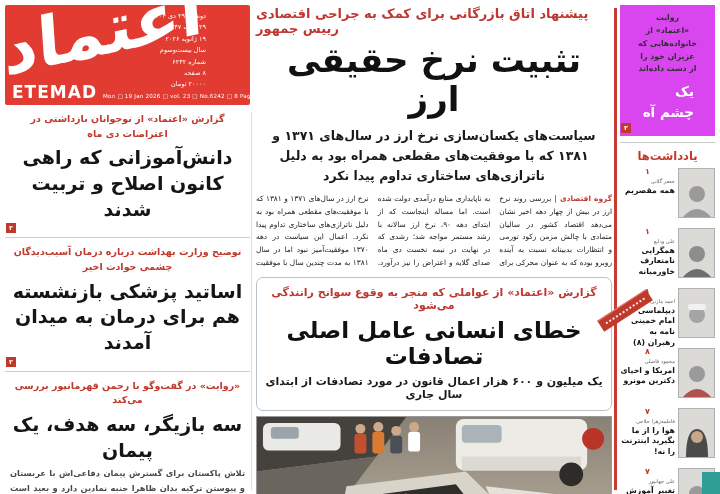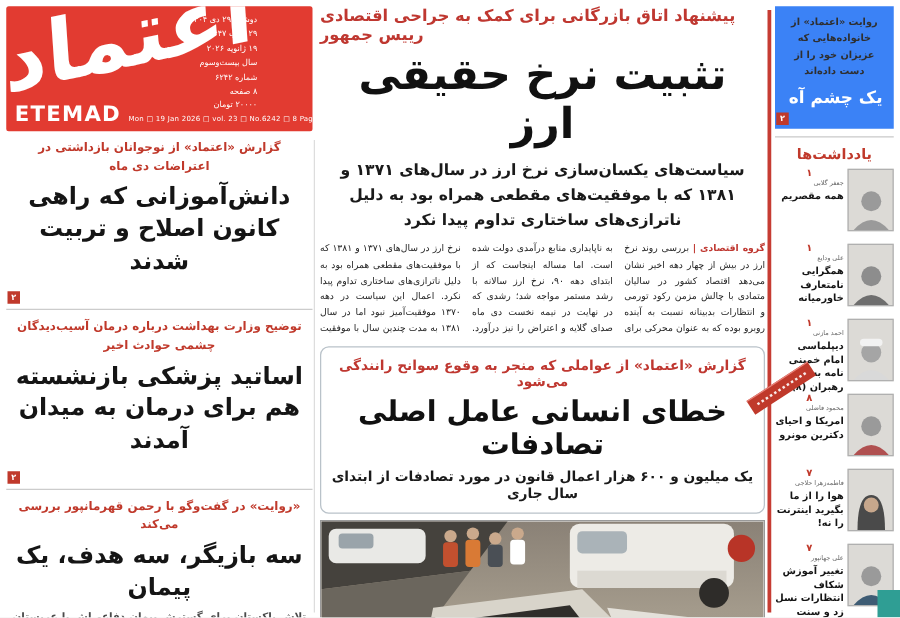--- a/index.html
+++ b/index.html
@@ -16,21 +16,21 @@
   
   .masthead { position:relative; height:100px; background:#e23b31; color:#fff; overflow:hidden; border-radius:2px; }
   .logo-fa { position:absolute; left:-4px; top:-14px; font-size:68px; font-weight:bold;
              transform:rotate(-12deg) skewX(-8deg); letter-spacing:-3px; }
   .m-dates { position:absolute; right:44px; top:6px; font-size:6.5px; line-height:1.75; text-align:right; }
   .m-latin { position:absolute; bottom:3px; left:7px; width:231px; display:flex; align-items:baseline; gap:6px; direction:ltr; }
   .m-latin .etemad { font-size:17px; font-weight:bold; letter-spacing:1px;margin-top:20px; }
   .m-latin .info { font-size:5.6px; letter-spacing:.2px; white-space:nowrap; }
 
   
-  .l-item { position:relative; border-bottom:1px solid #ccc; padding:7px 2px 16px; text-align:center; }
+  .l-item { position:relative; border-bottom:1px solid #ccc; padding:7px 2px 6px; text-align:center; }
   .l-item:last-child { border-bottom:none; }
   .kicker { color:#c0392b; font-weight:bold; font-size:9.5px; line-height:1.55; }
   .l-head { font-size:19px; font-weight:bold; color:#151515; line-height:1.35; margin:4px 4px 9px; }
   .l-body { font-size:8.3px; font-weight:bold; text-align:justify; color:#4a4a4a; line-height:1.7; margin:3px 3px 9px; }
   .badge { position:absolute; left:1px; bottom:4px; width:10px; height:10px; background:#c0392b; color:#fff;
            font-size:6.5px; font-weight:bold; display:flex; align-items:center; justify-content:center; }
 
   
   .c-kicker { text-align:left; color:#bf3730; font-weight:bold; font-size:13px; }
   .c-head { text-align:center; font-size:34px; font-weight:bold; color:#111; line-height:1.15; margin:5px 0 7px; }
@@ -41,21 +41,21 @@
 
   
   .report { border:1px solid #b9c2c9; border-radius:7px; padding:8px 6px 9px; margin-top:8px; text-align:center; }
   .r-kicker { font-size:11px; font-weight:bold; color:#bf3730; }
   .r-head { font-size:23px; font-weight:bold; color:#111; margin:5px 0 6px; }
   .r-sub { font-size:11px; font-weight:bold; color:#1a1a1a; }
   .photo { margin-top:5px; height:178px; border:1px solid #999; position:relative; overflow:hidden; }
   .photo svg { display:block; width:100%; height:100%; }
 
   
-  .gray-box { position:relative; background:#3b82f6; padding:7px 6px 14px; text-align:center; }
+  .gray-box { position:relative; background:#d946ef; padding:7px 18px 14px; text-align:center; }
   .g-kicker { font-size:7.8px; font-weight:bold; color:#2f2f2f; line-height:1.65; }
   .g-head { font-size:13.5px; font-weight:bold; color:#fff; line-height:1.5; margin-top:5px; text-align:right; padding-right:3px; }
   .notes-title { color:#c0392b; font-weight:bold; font-size:11.5px; text-align:center; padding:6px 0 5px;
                  border-top:1px solid #c9c9c9; margin-top:6px; }
   .note { display:flex; gap:3px; height:54px; margin-bottom:6px; }
   .note-photo { flex:none; width:37px; height:50px; background:#dcdad6; border:1px solid #b0b0b0;
                 display:flex; align-items:flex-end; justify-content:center; overflow:hidden; }
   .note-text { flex:1; min-width:0; text-align:right; }
   .note-num { color:#c0392b; font-weight:bold; font-size:8px; text-align:center; line-height:1.1; }
   .note-name { font-size:5.2px; color:#666; margin:1px 0 2px; }

